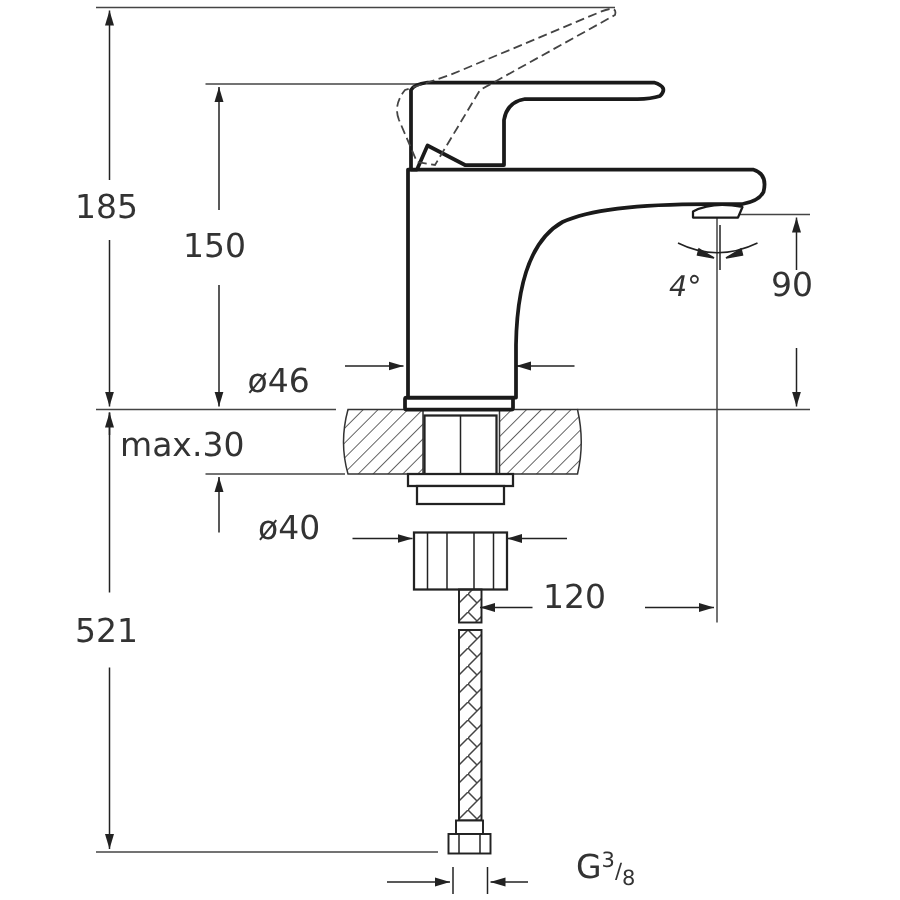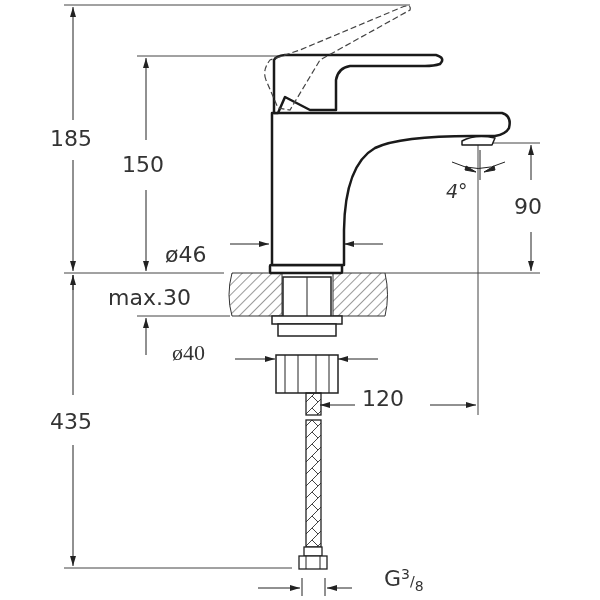--- a/index.html
+++ b/index.html
@@ -134,22 +134,22 @@
       <rect x="304" y="547" width="18" height="9" fill="#fff"></rect>
       <rect x="299" y="556" width="28" height="13" fill="#fff"></rect>
       <line x1="306" y1="556" x2="306" y2="569" stroke-width="1"></line>
       <line x1="320" y1="556" x2="320" y2="569" stroke-width="1"></line>
     </g>
   </svg>
 
   <span class="dim-label" style="left:50px; top:128px;">185</span>
   <span class="dim-label" style="left:122px; top:154px;">150</span>
   <span class="dim-label" style="left:165px; top:244px;">ø46</span>
-  <span class="dim-label" style="left:514px; top:196px;">90</span>
+  <span class="dim-label" style="left:514px; top:180px;">90</span>
   <span class="dim-label small" style="left:446px; top:182px; font-style:italic;">4°</span>
-  <span class="dim-label" style="left:108px; top:287px;">max.30</span>
-  <span class="dim-label" style="left:172px; top:342px;font-family:Liberation Serif, serif;">ø40</span>
+  <span class="dim-label" style="left:80px; top:287px;">max.30</span>
+  <span class="dim-label" style="left:172px; top:342px;">ø40</span>
   <span class="dim-label" style="left:362px; top:388px;">120</span>
-  <span class="dim-label" style="left:50px; top:411px;">435</span>
+  <span class="dim-label" style="left:50px; top:411px;">521</span>
   <span class="dim-label" style="left:384px; top:568px;text-align:right;">
     <span>G</span><span class="frac" style="top:-7px;">3</span><span class="frac" style="top:0;">/</span><span class="frac" style="top:5px;">8</span>
   </span>
 </div>
 
 </body></html>

